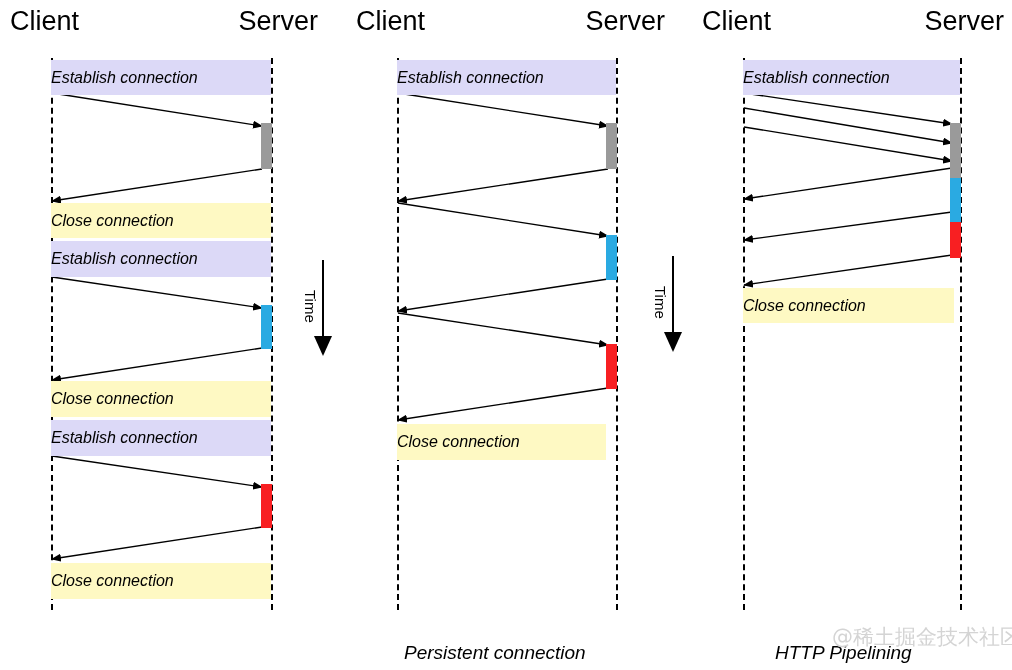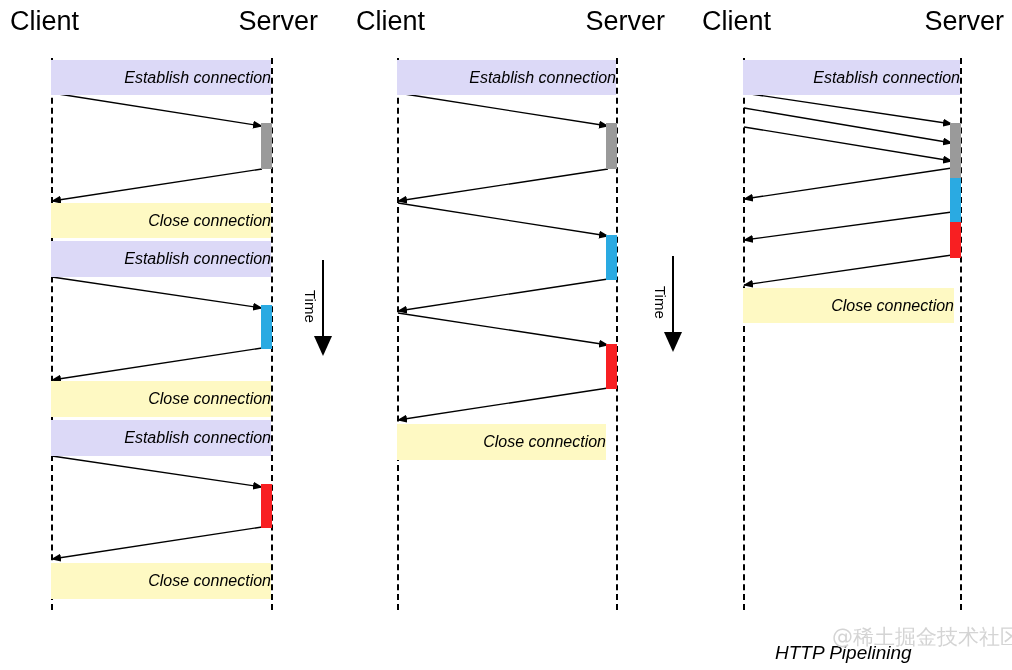--- a/index.html
+++ b/index.html
@@ -42,21 +42,21 @@
   .lifeline {
     position: absolute;
     width: 0;
     border-left: 2px dashed #000000;
   }
 
   .band {
     position: absolute;
     display: flex;
     align-items: center;
-    justify-content: flex-end;
+    justify-content: flex-start;
   }
   .band-establish { background: #dcd9f7; }
   .band-close { background: #fef9c3; }
   .band-text {
     font-family: "Liberation Sans", sans-serif;
     font-style: italic;
     font-size: 16px;
     line-height: 16px;
     color: #000000;
     white-space: nowrap;
@@ -204,20 +204,21 @@
       <span class="band-text">Establish connection</span>
     </div>
     <div class="band band-close" style="left:397px; top:424px; width:209px; height:36px;">
       <span class="band-text">Close connection</span>
     </div>
 
     <div class="activation act-gray" style="left:606px; top:123px; height:46px;"></div>
     <div class="activation act-blue" style="left:606px; top:235px; height:45px;"></div>
     <div class="activation act-red" style="left:606px; top:344px; height:45px;"></div>
 
+    <div class="caption" style="left:404px; top:643px;">Persistent connection</div>
   </div>
 
   <div class="time-group" style="left:650px; top:254px; width:46px; height:100px;">
     <svg width="46" height="100" viewBox="0 0 46 100" xmlns="http://www.w3.org/2000/svg">
       <line x1="23" y1="2" x2="23" y2="80" stroke="#000000" stroke-width="2"></line>
       <path d="M14,78 L32,78 L23,98 z" fill="#000000"></path>
     </svg>
     <span class="time-label" style="left:18px; top:32px;">Time</span>
   </div>
 

